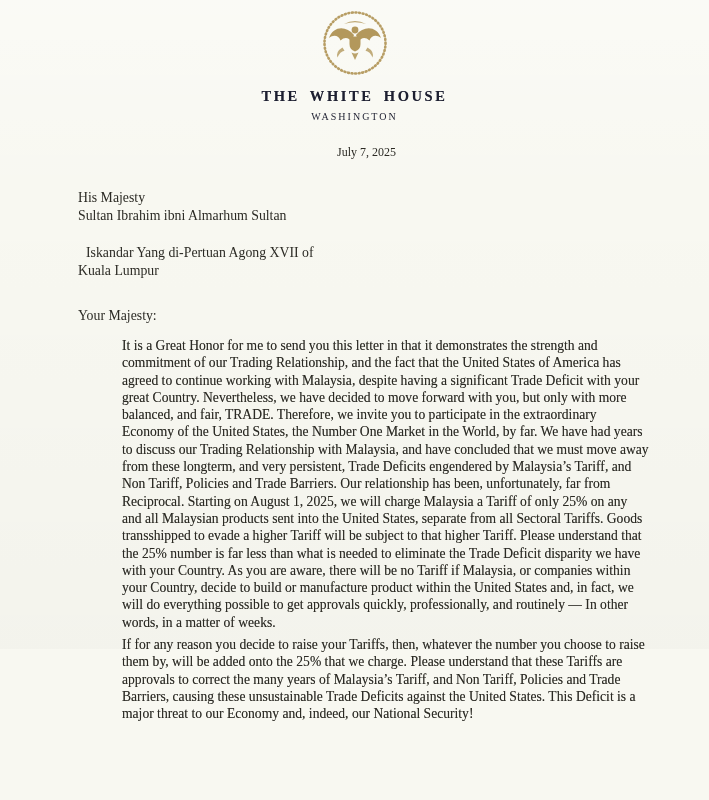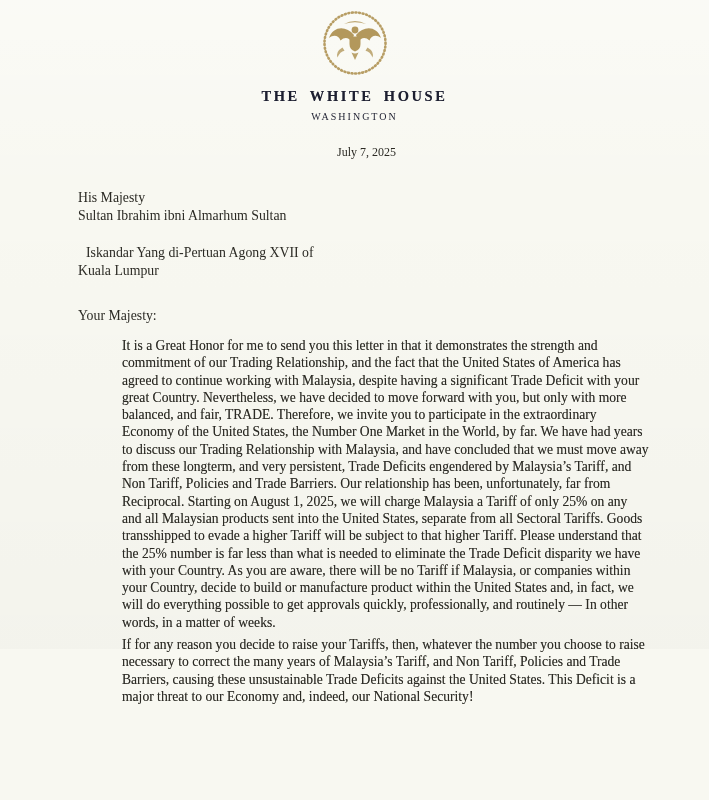--- a/index.html
+++ b/index.html
@@ -116,18 +116,19 @@
     <div class="line">transshipped to evade a higher Tariff will be subject to that higher Tariff. Please understand that</div>
     <div class="line">the 25% number is far less than what is needed to eliminate the Trade Deficit disparity we have</div>
     <div class="line">with your Country. As you are aware, there will be no Tariff if Malaysia, or companies within</div>
     <div class="line">your Country, decide to build or manufacture product within the United States and, in fact, we</div>
     <div class="line">will do everything possible to get approvals quickly, professionally, and routinely — In other</div>
     <div class="line">words, in a matter of weeks.</div>
   </div>
 
   <div class="para para2">
     <div class="line">If for any reason you decide to raise your Tariffs, then, whatever the number you choose to raise</div>
-    <div class="line">necessary to correct the many years of Malaysia’s Tariff, and Non Tariff, Policies and Trade</div>
+    <div class="line">them by, will be added onto the 25% that we charge. Please understand that these Tariffs are</div>
+    <div class="line">approvals to correct the many years of Malaysia’s Tariff, and Non Tariff, Policies and Trade</div>
     <div class="line">Barriers, causing these unsustainable Trade Deficits against the United States. This Deficit is a</div>
     <div class="line">major threat to our Economy and, indeed, our National Security!</div>
   </div>
 
 </div>
 
 </body></html>

